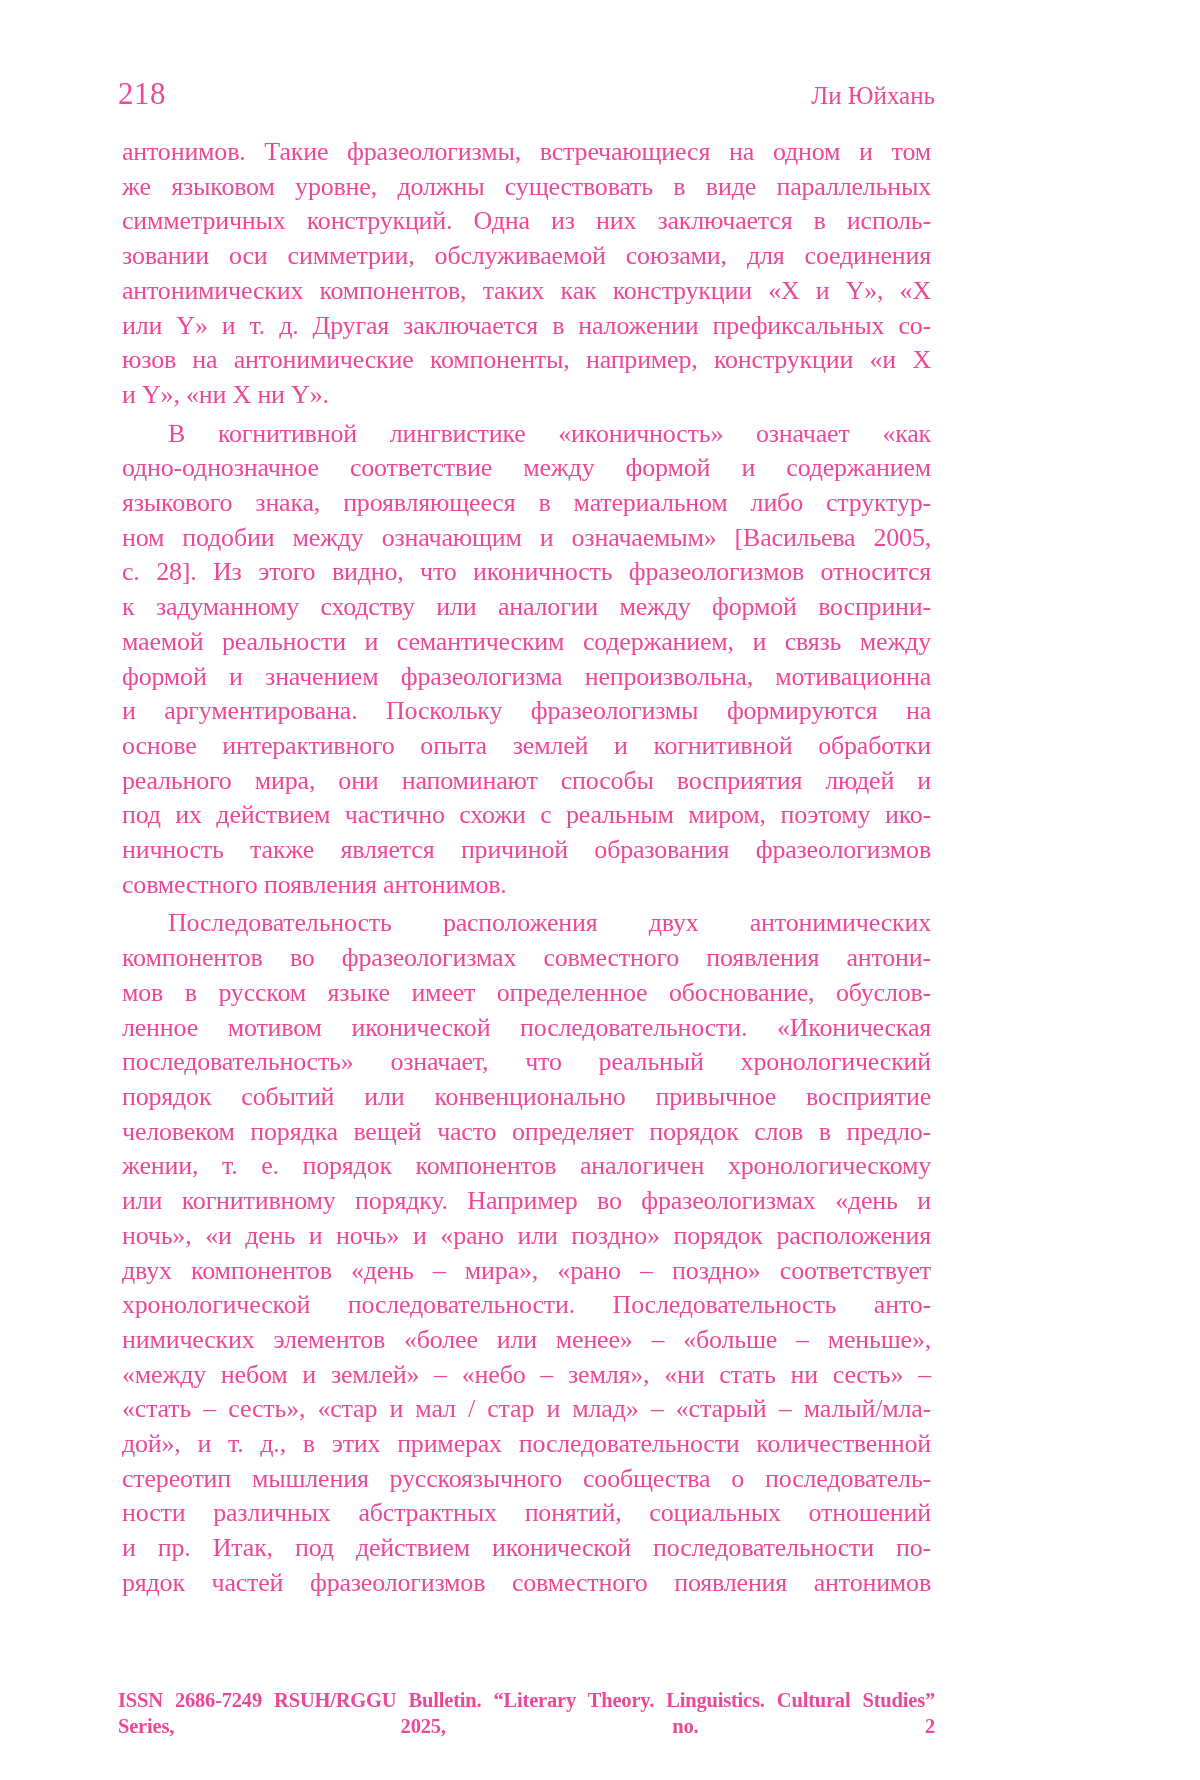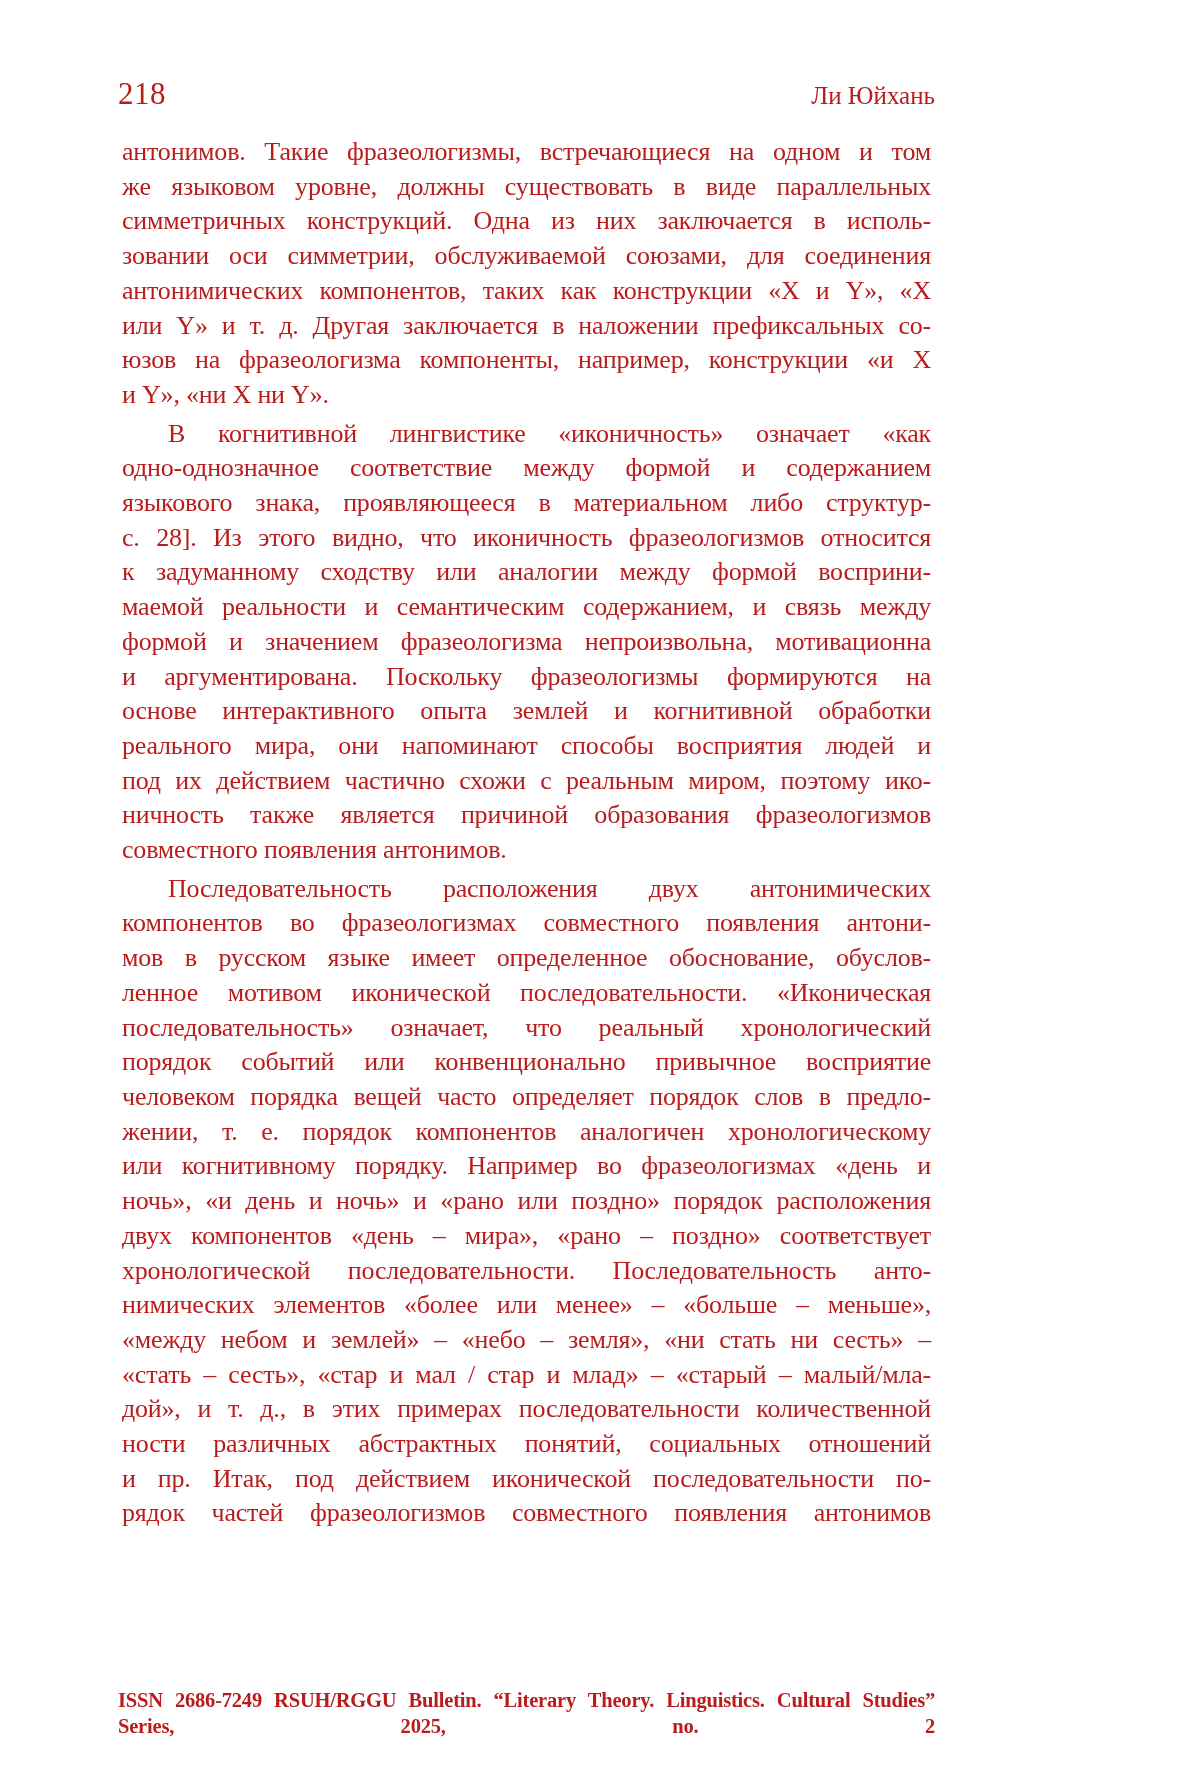--- a/index.html
+++ b/index.html
@@ -6,21 +6,21 @@
     margin: 0;
     padding: 0;
     background: #ffffff;
   }
   .page {
     position: relative;
     width: 1200px;
     height: 1780px;
     background: #ffffff;
     font-family: "Liberation Serif", "DejaVu Serif", serif;
-    color: #b91c1c;
+    color: #ec4899;
     overflow: hidden;
   }
   .running-head {
     position: absolute;
     top: 76px;
     left: 118px;
     width: 817px;
     display: flex;
     justify-content: space-between;
     align-items: baseline;
@@ -77,27 +77,28 @@
   </div>
 
   <div class="article-body">
       <div class="para">
         <div class="line">антонимов. Такие фразеологизмы, встречающиеся на одном и том</div>
         <div class="line">же языковом уровне, должны существовать в виде параллельных</div>
         <div class="line">симметричных конструкций. Одна из них заключается в исполь-</div>
         <div class="line">зовании оси симметрии, обслуживаемой союзами, для соединения</div>
         <div class="line">антонимических компонентов, таких как конструкции «X и Y», «X</div>
         <div class="line">или Y» и т. д. Другая заключается в наложении префиксальных со-</div>
-        <div class="line">юзов на фразеологизма компоненты, например, конструкции «и X</div>
+        <div class="line">юзов на антонимические компоненты, например, конструкции «и X</div>
         <div class="line lastline">и Y», «ни X ни Y».</div>
       </div>
       <div class="para">
         <div class="line indent">В когнитивной лингвистике «иконичность» означает «как</div>
         <div class="line">одно-однозначное соответствие между формой и содержанием</div>
         <div class="line">языкового знака, проявляющееся в материальном либо структур-</div>
+        <div class="line">ном подобии между означающим и означаемым» [Васильева 2005,</div>
         <div class="line">с. 28]. Из этого видно, что иконичность фразеологизмов относится</div>
         <div class="line">к задуманному сходству или аналогии между формой восприни-</div>
         <div class="line">маемой реальности и семантическим содержанием, и связь между</div>
         <div class="line">формой и значением фразеологизма непроизвольна, мотивационна</div>
         <div class="line">и аргументирована. Поскольку фразеологизмы формируются на</div>
         <div class="line">основе интерактивного опыта землей и когнитивной обработки</div>
         <div class="line">реального мира, они напоминают способы восприятия людей и</div>
         <div class="line">под их действием частично схожи с реальным миром, поэтому ико-</div>
         <div class="line">ничность также является причиной образования фразеологизмов</div>
         <div class="line lastline">совместного появления антонимов.</div>
@@ -112,20 +113,21 @@
         <div class="line">человеком порядка вещей часто определяет порядок слов в предло-</div>
         <div class="line">жении, т. е. порядок компонентов аналогичен хронологическому</div>
         <div class="line">или когнитивному порядку. Например во фразеологизмах «день и</div>
         <div class="line">ночь», «и день и ночь» и «рано или поздно» порядок расположения</div>
         <div class="line">двух компонентов «день – мира», «рано – поздно» соответствует</div>
         <div class="line">хронологической последовательности. Последовательность анто-</div>
         <div class="line">нимических элементов «более или менее» – «больше – меньше»,</div>
         <div class="line">«между небом и землей» – «небо – земля», «ни стать ни сесть» –</div>
         <div class="line">«стать – сесть», «стар и мал / стар и млад» – «старый – малый/мла-</div>
         <div class="line">дой», и т. д., в этих примерах последовательности количественной</div>
+        <div class="line">стереотип мышления русскоязычного сообщества о последователь-</div>
         <div class="line">ности различных абстрактных понятий, социальных отношений</div>
         <div class="line">и пр. Итак, под действием иконической последовательности по-</div>
         <div class="line">рядок частей фразеологизмов совместного появления антонимов</div>
       </div>
     </div>
 
   <div class="journal-footer">ISSN 2686-7249 RSUH/RGGU Bulletin. “Literary Theory. Linguistics. Cultural Studies” Series, 2025, no. 2</div>
 
 </div>
 

